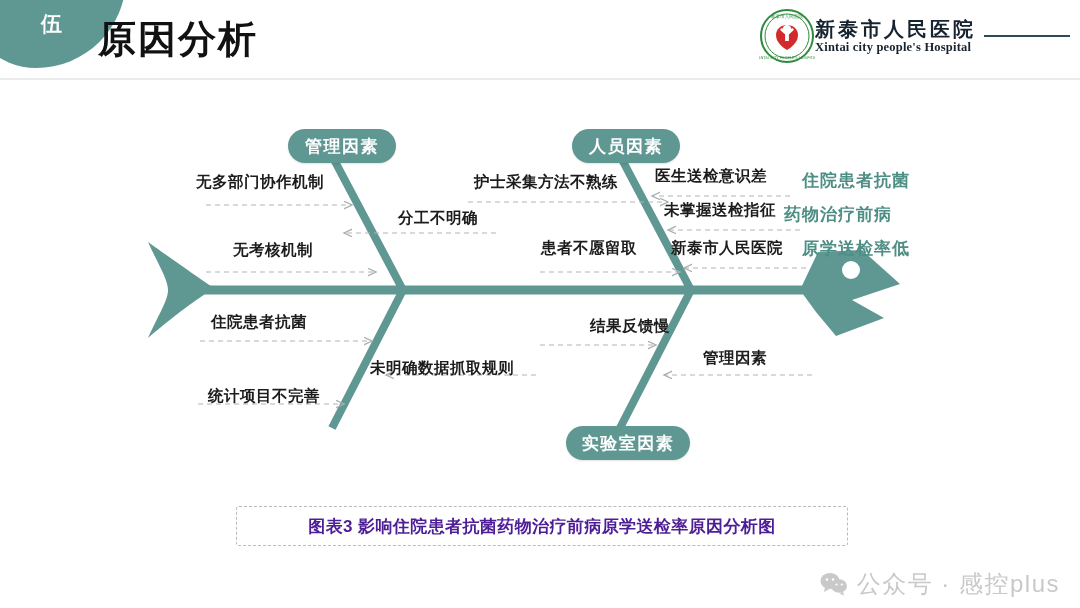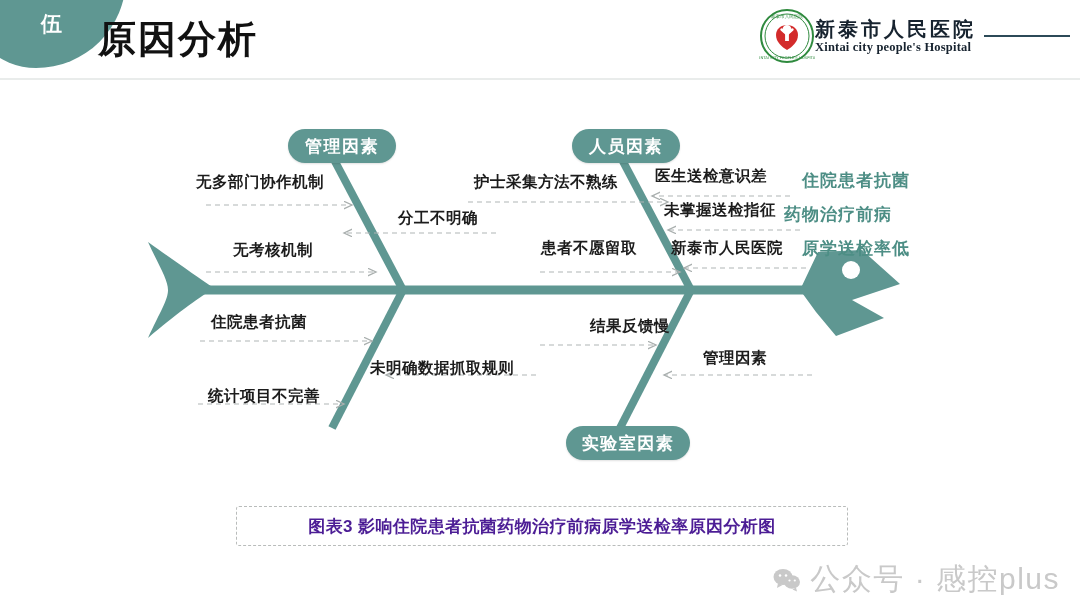--- a/index.html
+++ b/index.html
@@ -59,21 +59,21 @@
     position:absolute;left:236px;top:506px;width:610px;height:38px;
     border:1px dashed #b9bcbb;border-radius:3px;
     display:flex;align-items:center;justify-content:center;
     font-size:17px;font-weight:bold;color:#4c1d95;letter-spacing:.4px;
     background:rgba(255,255,255,.6);
   }
 
   
   .wmark{
     position:absolute;right:20px;bottom:8px;display:flex;align-items:center;gap:9px;
-    color:#c9c9c9;font-size:30px;letter-spacing:1.5px;
+    color:#c9c9c9;font-size:24px;letter-spacing:1.5px;
   }
   .wmark svg{display:block;}
 </style>
 </head>
 <body>
 
 <div id="stage">
 
   <div class="hdr-blob"></div>
   <div class="hdr-blob-num">伍</div>

